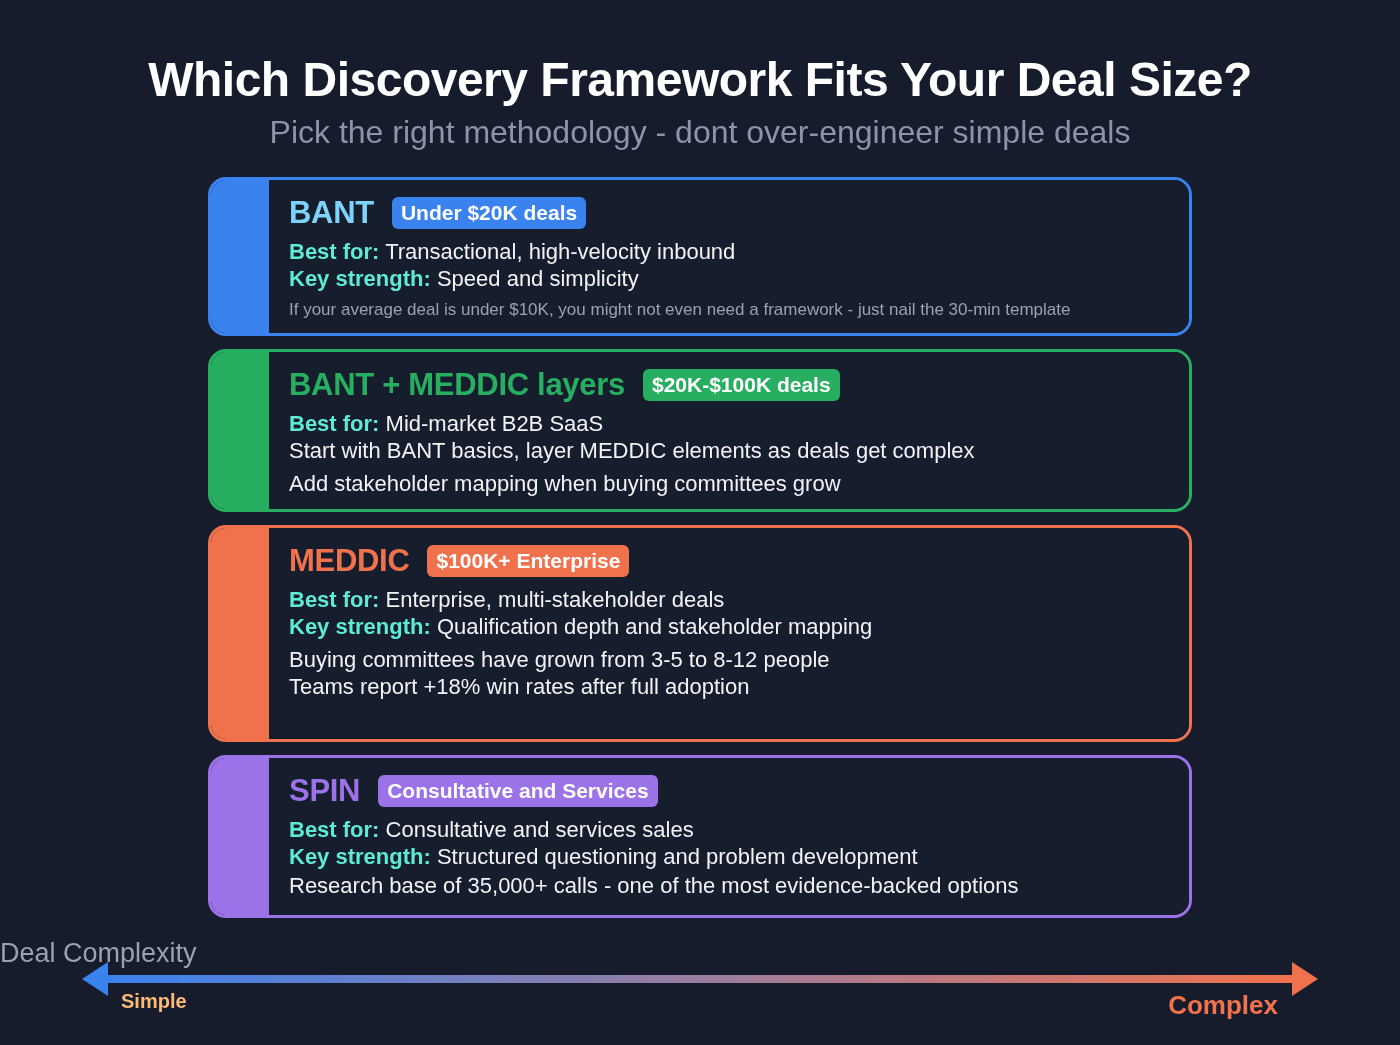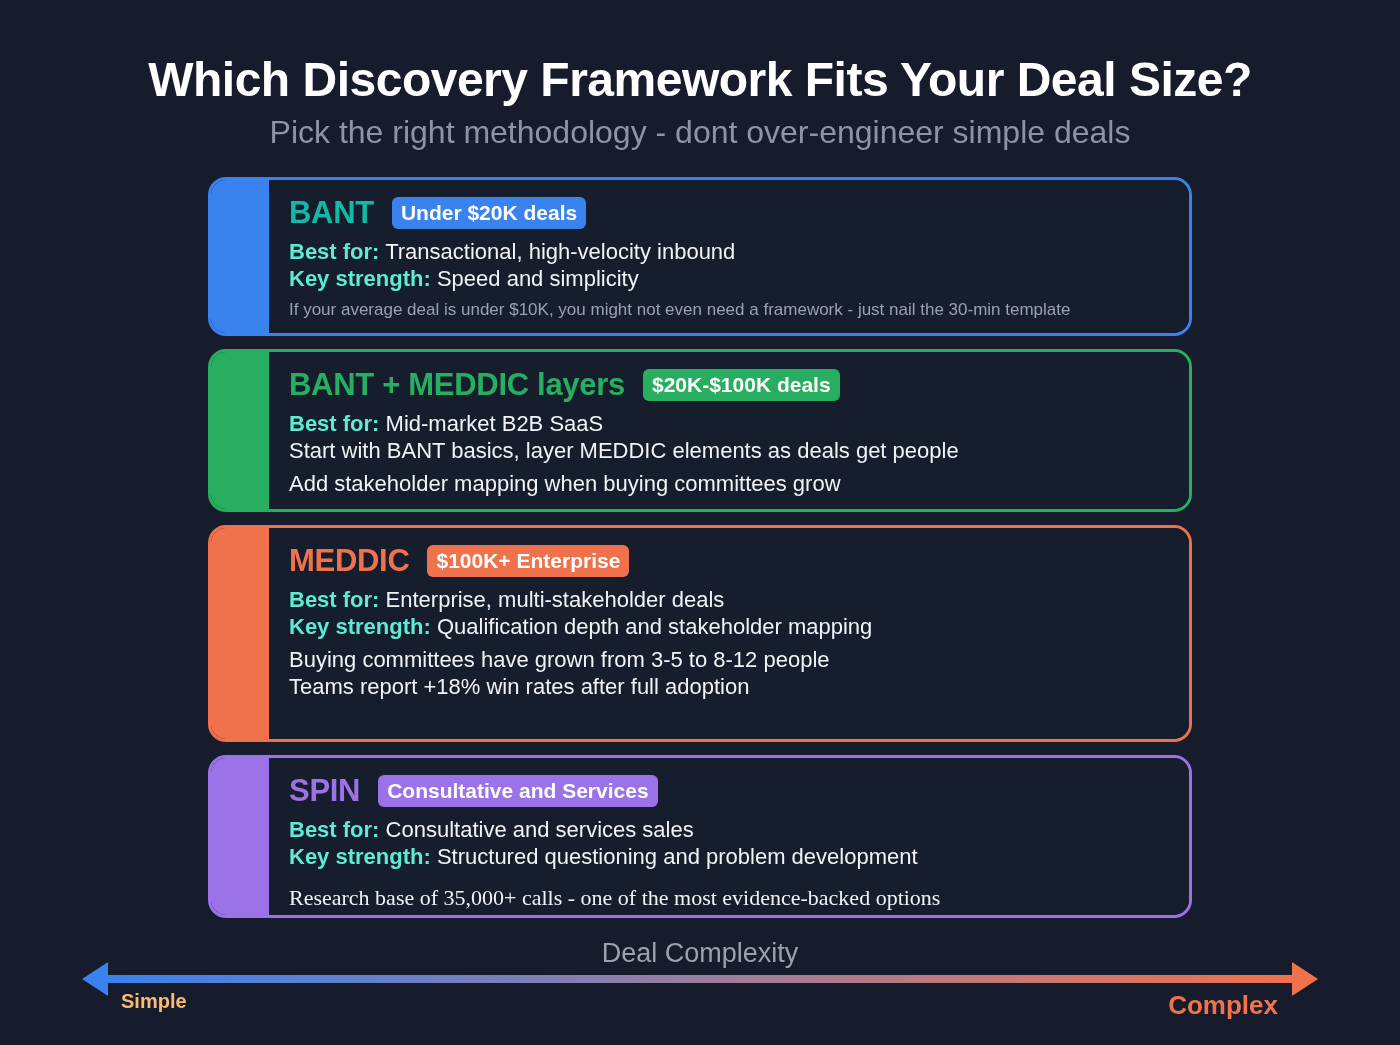--- a/index.html
+++ b/index.html
@@ -40,61 +40,61 @@
     margin-left: 18px; padding: 4px 9px; border-radius: 6px;
     font-size: 21px; font-weight: 700; color: #ffffff; text-align: center;
   }
   .line { font-size: 22px; color: #f1f3f6; line-height: 27px; }
   .line b { font-weight: 700; color: #5eead4; }
   .note { font-size: 17px; color: #9aa1b0; line-height: 24px; }
   .gap { height: 6px; }
 
   .axis-label {
     position: absolute; top: 938px; left: 0; width: 1400px;
-    text-align: center; font-size: 27px; color: #9ba1ae;
+    font-size: 27px; color: #9ba1ae;
   }
   .axis {
     position: absolute; left: 82px; top: 962px; width: 1236px; height: 34px;
   }
   .simple { position: absolute; left: 121px; top: 990px; font-size: 20px; font-weight: 700; color: #fdba74; }
   .complex { position: absolute; right: 122px; top: 990px; font-size: 26px; font-weight: 700; color: #f0734b; }
 </style>
 </head>
 <body>
 
 <div class="page">
   <div class="title">Which Discovery Framework Fits Your Deal Size?</div>
   <div class="subtitle">Pick the right methodology - dont over-engineer simple deals</div>
 
   <div class="card" style="top:177px;height:159px;border-color:#3a82ee;">
     <div class="bar" style="background:#3a82ee;"></div>
     <div class="inner"></div>
     <div class="content">
       <div class="head">
-        <span class="name" style="color:#14b8a6;">BANT</span>
+        <span class="name" style="color:#7dd3fc;">BANT</span>
         <span class="badge" style="background:#3a82ee;">Under $20K deals</span>
       </div>
       <div class="gap"></div>
       <div class="line"><b>Best for:</b> <span>Transactional, high-velocity inbound</span></div>
       <div class="line"><b>Key strength:</b> <span>Speed and simplicity</span></div>
       <div class="note" style="margin-top:6px;">If your average deal is under $10K, you might not even need a framework - just nail the 30-min template</div>
     </div>
   </div>
 
   <div class="card" style="top:349px;height:163px;border-color:#27ae60;">
     <div class="bar" style="background:#27ae60;"></div>
     <div class="inner"></div>
     <div class="content">
       <div class="head">
         <span class="name" style="color:#27ae60;">BANT + MEDDIC layers</span>
         <span class="badge" style="background:#27ae60;">$20K-$100K deals</span>
       </div>
       <div class="gap"></div>
       <div class="line"><b>Best for:</b> <span>Mid-market B2B SaaS</span></div>
-      <div class="line">Start with BANT basics, layer MEDDIC elements as deals get people</div>
+      <div class="line">Start with BANT basics, layer MEDDIC elements as deals get complex</div>
       <div class="line" style="margin-top:6px;">Add stakeholder mapping when buying committees grow</div>
     </div>
   </div>
 
   <div class="card" style="top:525px;height:217px;border-color:#f0724c;">
     <div class="bar" style="background:#f0724c;"></div>
     <div class="inner"></div>
     <div class="content">
       <div class="head">
         <span class="name" style="color:#f0724c;">MEDDIC</span>
@@ -112,21 +112,21 @@
     <div class="bar" style="background:#9b72e8;"></div>
     <div class="inner"></div>
     <div class="content">
       <div class="head">
         <span class="name" style="color:#9b72e8;">SPIN</span>
         <span class="badge" style="background:#9b72e8;">Consultative and Services</span>
       </div>
       <div class="gap"></div>
       <div class="line"><b>Best for:</b> <span>Consultative and services sales</span></div>
       <div class="line"><b>Key strength:</b> <span>Structured questioning and problem development</span></div>
-      <div class="line" style="margin-top:14px;font-family:Liberation Serif, serif;">Research base of 35,000+ calls - one of the most evidence-backed options</div>
+      <div class="line" style="margin-top:2px;">Research base of 35,000+ calls - one of the most evidence-backed options</div>
     </div>
   </div>
 
   <div class="axis-label">Deal Complexity</div>
   <svg class="axis" viewBox="0 0 1236 34">
     <defs>
       <linearGradient id="g" x1="0" x2="1" y1="0" y2="0">
         <stop offset="0" stop-color="#3a82ee"></stop>
         <stop offset="0.5" stop-color="#9a7ea0"></stop>
         <stop offset="1" stop-color="#f0724c"></stop>

